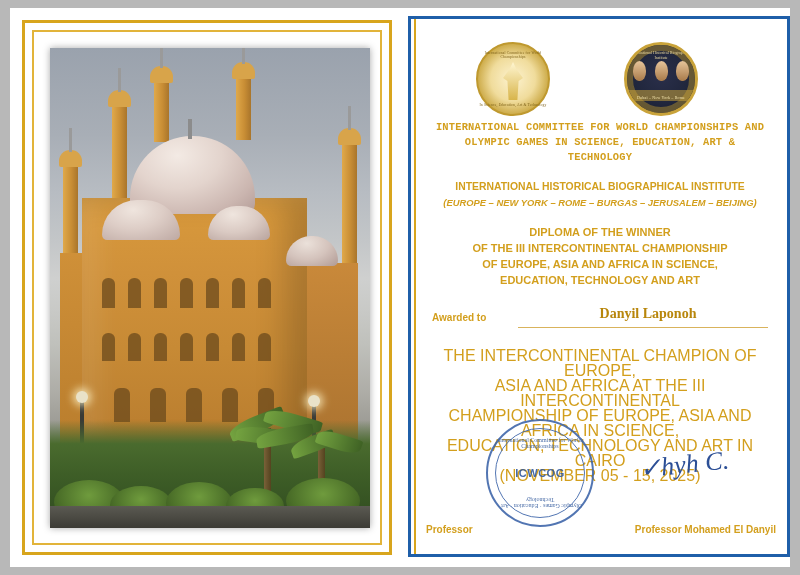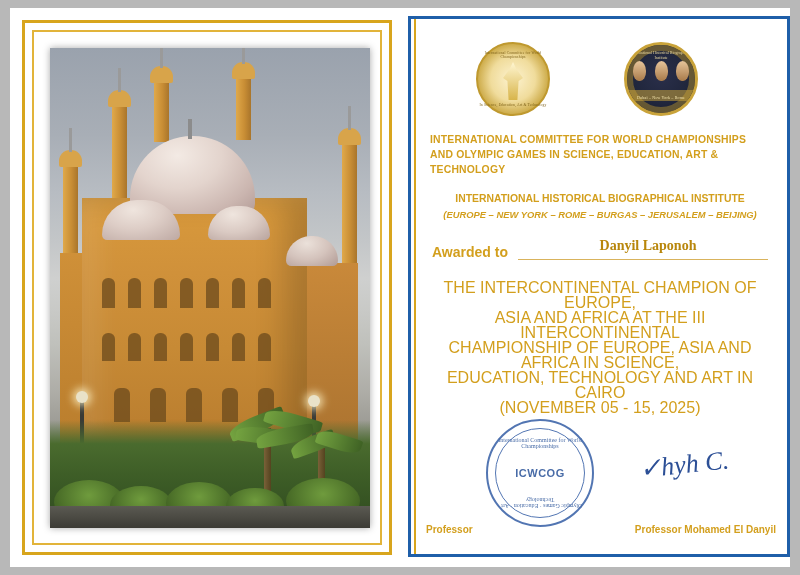--- a/index.html
+++ b/index.html
@@ -387,27 +387,29 @@
     text-align: center;
     font-size: 3.6px;
     color: #7d6118;
     font-family: "Liberation Serif", serif;
     letter-spacing: 0.2px;
   }
   .emblem-l-top { top: 7px; }
   .emblem-l-bottom { bottom: 7px; }
 
   .org-title {
-    margin-top: 12px;
+    margin-top: 0;
+    text-align: center;
     color: #d39f1d;
     font-weight: bold;
     font-size: 10.4px;
     line-height: 15px;
     letter-spacing: 0.2px;
     padding: 0 12px;
+    font-family: Liberation Mono, monospace;
   }
   .inst-title {
     margin-top: 14px;
     text-align: center;
     color: #d39f1d;
     font-weight: bold;
     font-size: 10.4px;
     line-height: 15px;
   }
   .inst-cities {
@@ -440,21 +442,21 @@
     position: relative;
     height: 26px;
     padding: 0 14px;
   }
   .awarded-label {
     position: absolute;
     left: 14px;
     top: 6px;
     color: #d39f1d;
     font-weight: bold;
-    font-size: 14px;
+    font-size: 10px;
   }
   .awarded-name {
     position: absolute;
     left: 110px;
     top: 0;
     right: 14px;
     text-align: center;
     color: #b8860b;
     font-weight: bold;
     font-size: 14px;
@@ -661,20 +663,24 @@
           <div class="emblem-strip"></div>
           <div class="emblem-tiny-text">Dubai – New York – Rome</div>
         </div>
       </div>
 
       <div class="org-title">INTERNATIONAL COMMITTEE FOR WORLD CHAMPIONSHIPS AND OLYMPIC GAMES IN SCIENCE, EDUCATION, ART &amp; TECHNOLOGY</div>
 
       <div class="inst-title">INTERNATIONAL HISTORICAL BIOGRAPHICAL INSTITUTE</div>
       <div class="inst-cities">(EUROPE – NEW YORK – ROME – BURGAS – JERUSALEM – BEIJING)</div>
 
+      <div class="diploma-block" style="white-space: pre-line;">DIPLOMA OF THE WINNER
+OF THE III INTERCONTINENTAL CHAMPIONSHIP
+OF EUROPE, ASIA AND AFRICA IN SCIENCE,
+EDUCATION, TECHNOLOGY AND ART</div>
 
 
       <div class="awarded-row">
         <div class="awarded-label">Awarded to</div>
         <div class="awarded-name">Danyil Laponoh</div>
         <div class="awarded-rule"></div>
       </div>
 
       <div class="achievement" style="white-space: pre-line;">THE INTERCONTINENTAL CHAMPION OF EUROPE,
 ASIA AND AFRICA AT THE III INTERCONTINENTAL

